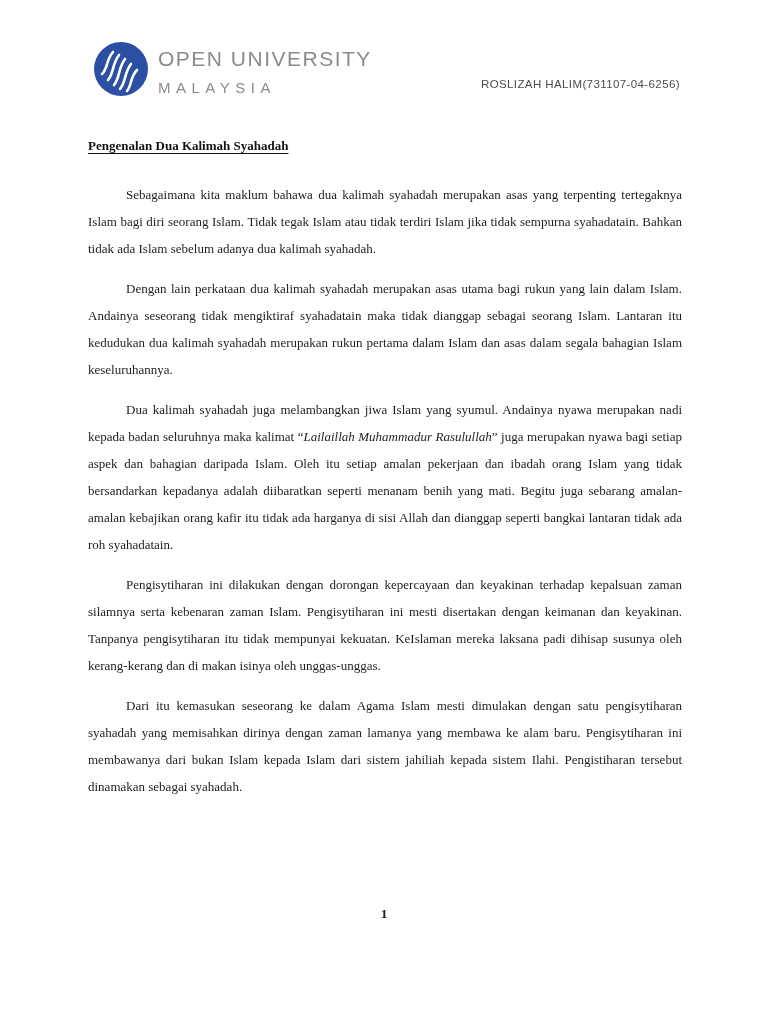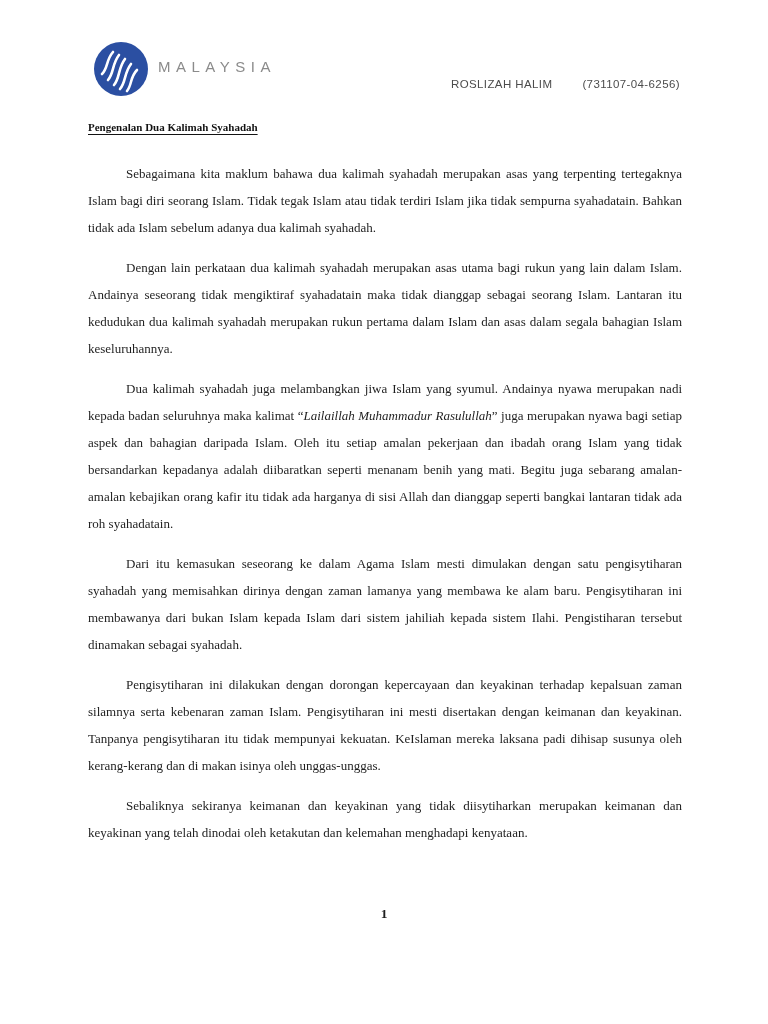--- a/index.html
+++ b/index.html
@@ -40,37 +40,36 @@
     font-weight:400;
   }
   .student{
     position:absolute;
     top:78px;right:88px;
     font-family:"Liberation Sans", sans-serif;
     font-size:11.5px;
     color:#4c4c4c;
     letter-spacing:0.4px;
     display:flex;
-    gap:30px;
     white-space:nowrap;
   }
   
   .content{
     position:absolute;
     left:88px;
     width:594px;
     top:121px;
     color:#1e1e1e;
   }
   .doc-title{
-    font-size:11px;
+    font-size:13px;
     font-weight:bold;
     text-decoration:underline;
     text-underline-offset:3px;
-    margin:0 0 27px 0;
+    margin:17px 0 27px 0;
     color:#121212;
   }
   .content p{
     margin:0 0 13px 0;
     font-size:13px;
     line-height:27px;
     text-align:justify;
     text-indent:38px;
   }
   .content p .it{font-style:italic;font-family:Liberation Serif, serif;}
@@ -98,40 +97,40 @@
       <circle cx="29" cy="29" r="27" fill="#2b4fa2"></circle>
       <g clip-path="url(#cir)" stroke="#ffffff" stroke-width="2.6" fill="none" stroke-linecap="round">
         <path d="M10 34 C16 28, 14 20, 21 12"></path>
         <path d="M16 40 C22 33, 20 24, 27 15"></path>
         <path d="M22 45 C28 38, 26 28, 33 19"></path>
         <path d="M28 49 C34 42, 32 33, 39 24"></path>
         <path d="M35 51 C40 45, 38 37, 45 30"></path>
       </g>
     </svg>
     <div class="logo-text">
+      <div class="logo-line1">OPEN UNIVERSITY</div>
       <div class="logo-line2">MALAYSIA</div>
     </div>
   </div>
 
   <div class="student">
     <span>ROSLIZAH HALIM</span>
     <span>(731107-04-6256)</span>
   </div>
 
   <div class="content">
     <h1 class="doc-title">Pengenalan Dua Kalimah Syahadah</h1>
 
     <p>Sebagaimana kita maklum bahawa dua kalimah syahadah merupakan  asas yang terpenting tertegaknya Islam  bagi diri seorang Islam.  Tidak tegak Islam atau tidak terdiri Islam jika tidak sempurna syahadatain.  Bahkan tidak ada Islam sebelum adanya dua kalimah syahadah.</p>
 
     <p>Dengan lain perkataan dua kalimah syahadah merupakan asas utama bagi rukun yang lain dalam Islam.  Andainya seseorang tidak mengiktiraf  syahadatain maka tidak dianggap sebagai seorang Islam.  Lantaran itu kedudukan dua kalimah syahadah merupakan rukun pertama dalam Islam dan asas dalam segala bahagian Islam keseluruhannya.</p>
 
     <p><span>Dua kalimah syahadah juga melambangkan jiwa Islam yang syumul.  Andainya nyawa merupakan nadi kepada badan seluruhnya maka kalimat  “</span><span class="it">Lailaillah Muhammadur Rasulullah</span><span>” juga merupakan nyawa bagi  setiap aspek dan bahagian daripada Islam.  Oleh itu setiap amalan pekerjaan dan ibadah orang Islam yang tidak bersandarkan kepadanya adalah diibaratkan seperti menanam benih yang mati.  Begitu juga sebarang amalan-amalan kebajikan  orang kafir itu tidak ada harganya di sisi Allah dan dianggap seperti bangkai lantaran tidak ada roh syahadatain.</span></p>
 
+    <p>Pengisytiharan ini dilakukan dengan dorongan kepercayaan dan keyakinan terhadap kepalsuan zaman silamnya serta kebenaran zaman Islam.  Pengisytiharan  ini mesti disertakan dengan keimanan dan keyakinan.  Tanpanya  pengisytiharan itu tidak mempunyai kekuatan.  KeIslaman mereka laksana padi dihisap susunya oleh kerang-kerang dan di makan isinya oleh unggas-unggas.</p>
+
     <p>Dari itu kemasukan seseorang ke dalam Agama Islam mesti dimulakan dengan satu pengisytiharan syahadah yang memisahkan dirinya dengan zaman lamanya yang membawa ke alam baru.  Pengisytiharan ini membawanya dari bukan Islam kepada Islam dari sistem jahiliah kepada sistem Ilahi.  Pengistiharan tersebut dinamakan sebagai syahadah.</p>
 
-    <p>Pengisytiharan ini dilakukan dengan dorongan kepercayaan dan keyakinan terhadap kepalsuan zaman silamnya serta kebenaran zaman Islam.  Pengisytiharan  ini mesti disertakan dengan keimanan dan keyakinan.  Tanpanya  pengisytiharan itu tidak mempunyai kekuatan.  KeIslaman mereka laksana padi dihisap susunya oleh kerang-kerang dan di makan isinya oleh unggas-unggas.</p>
-
-    <p>Sebaliknya sekiranya keimanan dan keyakinan yang tidak  diisytiharkan merupakan keimanan dan keyakinan yang telah dinodai oleh ketakutan dan kelemahan menghadapi kenyataan.</p>
   </div>
 
   <div class="page-num">1</div>
 
 </div>
 
 </body></html>

